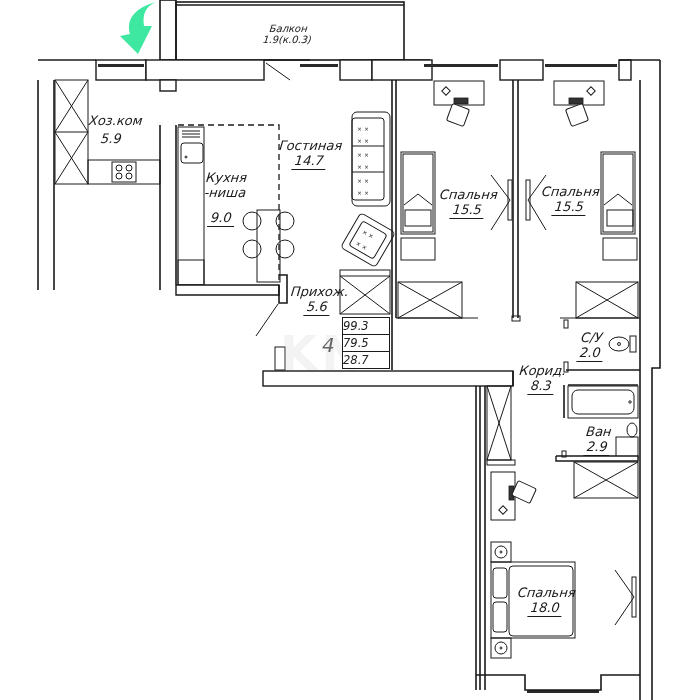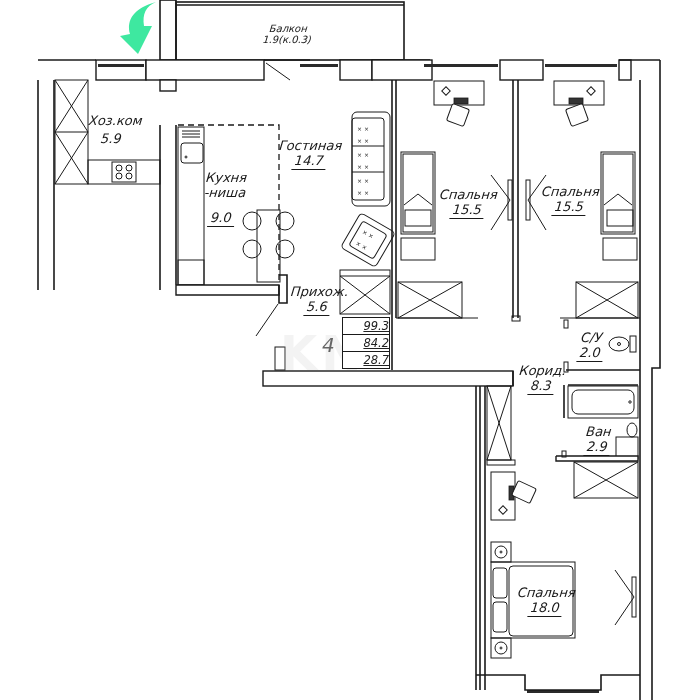--- a/index.html
+++ b/index.html
@@ -9,21 +9,21 @@
   .wf { fill: #ffffff; stroke: #1a1a1a; stroke-width: 1.4; }
   .f { fill: none; stroke: #1a1a1a; stroke-width: 1; }
   .ff { fill: #ffffff; stroke: #1a1a1a; stroke-width: 1; }
   .dk { fill: #333; stroke: #1a1a1a; stroke-width: 0.8; }
   .win { fill: #2a2a2a; stroke: none; }
   .dash { fill: none; stroke: #1a1a1a; stroke-width: 1.3; stroke-dasharray: 6 4; }
   .lbl { position: absolute; font-family: "DejaVu Sans", sans-serif; font-style: italic; color: #1a1a1a; font-size: 13px; line-height: 15px; white-space: nowrap; text-align: center; transform: skewX(-6deg); }
   .lbl .area { display: inline-block; border-bottom: 1px solid #1a1a1a; padding: 0 3px 1px; }
   .sm { font-size: 10px; line-height: 11px; }
   .sumbox { position: absolute; left: 342px; top: 317px; width: 46px; border: 1px solid #1a1a1a; background: #fff; }
-  .sumbox div { font-family: "DejaVu Sans", sans-serif; font-style: italic; font-size: 11.5px; text-align: right; height: 16px; line-height: 16px; border-bottom: 1px solid #1a1a1a; color:#222;text-decoration:underline; }
+  .sumbox div { font-family: "DejaVu Sans", sans-serif; font-style: italic; font-size: 11.5px; text-align: left; height: 16px; line-height: 16px; border-bottom: 1px solid #1a1a1a; color:#222; }
   .sumbox div:last-child { border-bottom: none; }
   .rooms-count { position: absolute; left: 322px; top: 333px; font-size: 20px; color: #666; font-style: italic; font-family: "DejaVu Sans", sans-serif; }
   .watermark { position: absolute; left: 280px; top: 325px; font-size: 48px; color: rgba(200,200,200,0.22); font-weight: bold; letter-spacing: 4px; font-family: "DejaVu Sans", sans-serif; }
   .arrow { position: absolute; left: 116px; top: 0px; width: 50px; height: 60px; }
 </style>
 </head>
 <body>
 
 <div>
 
@@ -332,17 +332,17 @@
 </div>
 
 <div class="lbl" style="left:514px; top:585px; width:64px;">
   <div>Спальня</div>
   <div><span class="area">18.0</span></div>
 </div>
 
 <div class="rooms-count">4</div>
 <div class="sumbox">
   <div>99.3</div>
-  <div>84.2</div>
+  <div>79.5</div>
   <div>28.7</div>
 </div>
 
 </div>
 
 </body></html>

